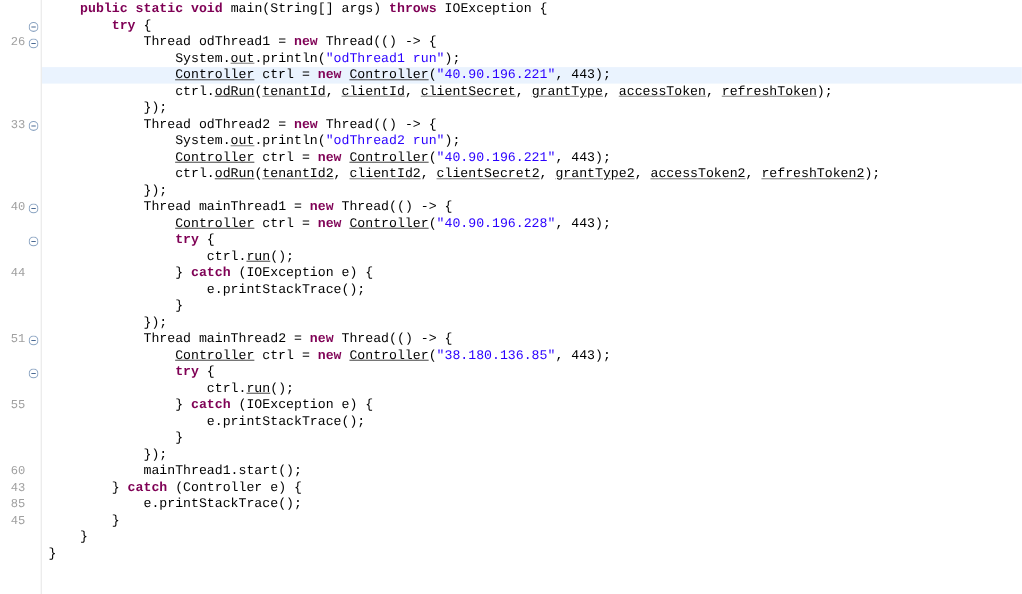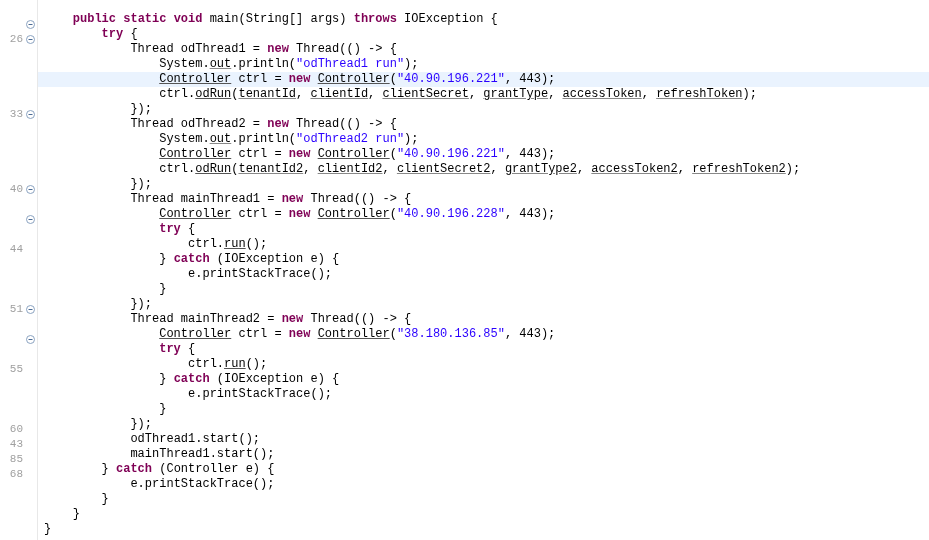--- a/index.html
+++ b/index.html
@@ -40,21 +40,21 @@
     width: 10px;
     height: 10px;
     margin-left: 2px;
     display: inline-flex;
     align-items: center;
     justify-content: center;
   }
   .fold-icon svg { display: block; }
   .code-area {
     flex: 1;
-    padding-top: 12px;
+    padding-top: 1px;
     overflow: hidden;
   }
   .code-line {
     height: 15px;
     line-height: 15px;
     white-space: pre;
     padding-left: 6px;
   }
   .code-line.highlighted {
     background: #eaf3fe;
@@ -222,21 +222,21 @@
     </div>
     <div class="gutter-row">
       <span class="line-num">43</span>
       <span class="fold-icon"></span>
     </div>
     <div class="gutter-row">
       <span class="line-num">85</span>
       <span class="fold-icon"></span>
     </div>
     <div class="gutter-row">
-      <span class="line-num">68</span>
+      <span class="line-num">45</span>
       <span class="fold-icon"></span>
     </div>
     <div class="gutter-row">
       <span class="line-num"></span>
       <span class="fold-icon"></span>
     </div>
     <div class="gutter-row">
       <span class="line-num"></span>
       <span class="fold-icon"></span>
     </div>
@@ -267,20 +267,19 @@
     <div class="code-line">                <span class="plain">}</span></div>
     <div class="code-line">            <span class="plain">});</span></div>
     <div class="code-line">            <span class="plain">Thread mainThread2 = </span><span class="kw">new</span><span class="plain"> Thread(() -&gt; {</span></div>
     <div class="code-line">                <span class="method-underline">Controller</span><span class="plain"> ctrl = </span><span class="kw">new</span><span class="plain"> </span><span class="method-underline">Controller</span><span class="plain">(</span><span class="str">"38.180.136.85"</span><span class="plain">, 443);</span></div>
     <div class="code-line">                <span class="kw">try</span><span class="plain"> {</span></div>
     <div class="code-line">                    <span class="plain">ctrl.</span><span class="method-underline">run</span><span class="plain">();</span></div>
     <div class="code-line">                <span class="plain">} </span><span class="kw">catch</span><span class="plain"> (IOException e) {</span></div>
     <div class="code-line">                    <span class="plain">e.printStackTrace();</span></div>
     <div class="code-line">                <span class="plain">}</span></div>
     <div class="code-line">            <span class="plain">});</span></div>
-    <div class="code-line">            <span class="plain">odThread1.start();</span></div>
     <div class="code-line">            <span class="plain">mainThread1.start();</span></div>
     <div class="code-line">        <span class="plain">} </span><span class="kw">catch</span><span class="plain"> (Controller e) {</span></div>
     <div class="code-line">            <span class="plain">e.printStackTrace();</span></div>
     <div class="code-line">        <span class="plain">}</span></div>
     <div class="code-line">    <span class="plain">}</span></div>
     <div class="code-line"><span class="plain">}</span></div>
   </div>
 
 </body></html>

